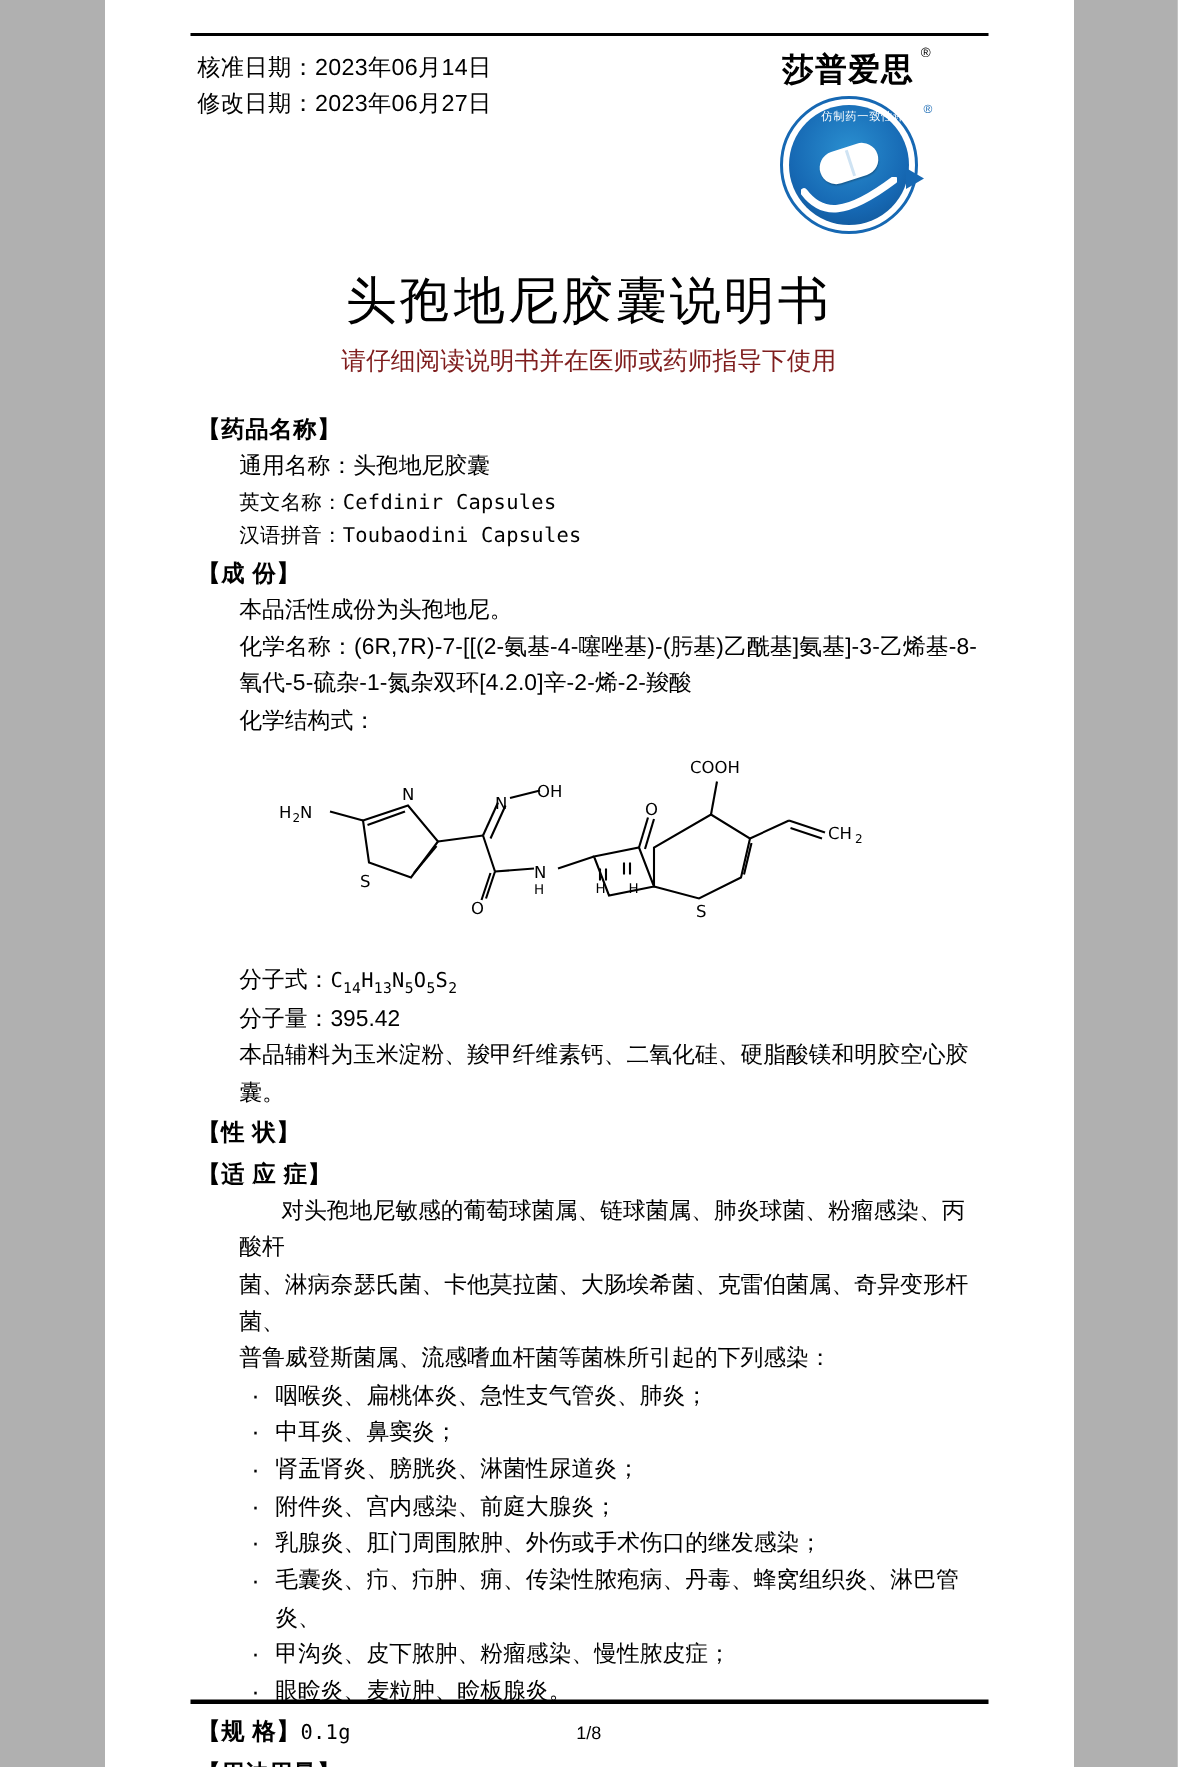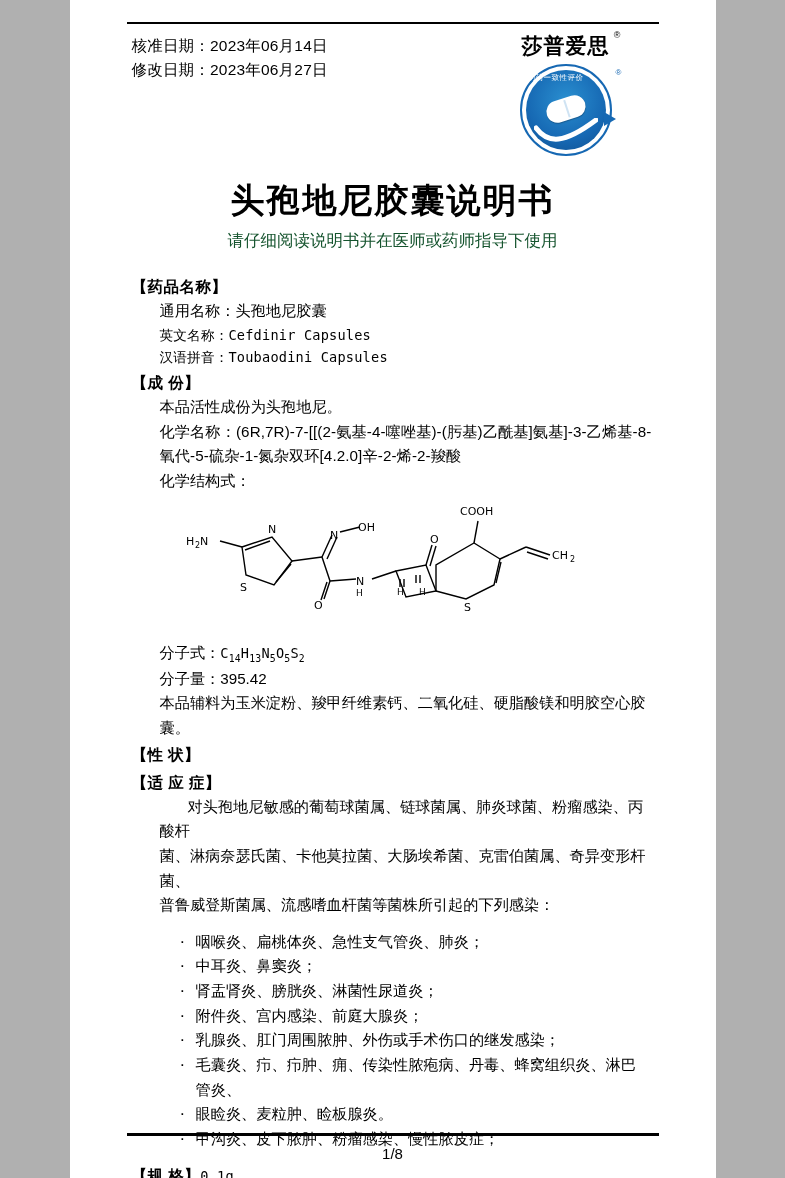--- a/index.html
+++ b/index.html
@@ -83,22 +83,22 @@
   }
   .seal-fill {
     position: absolute;
     left: 6px; right: 6px; top: 6px; bottom: 6px;
     border-radius: 50%;
     background: radial-gradient(circle at 50% 38%, #2a8fd0 0%, #1668b3 62%, #0f4f8e 100%);
   }
   .seal-top-text {
     position: absolute;
     top: 9px;
-    left: 0; right: 0;
-    text-align: left;
+    left: 14px; right: 0;
+    text-align: right;
     color: #ffffff;
     font-size: 7.5px;
     letter-spacing: 0.5px;
     z-index: 3;
   }
   .seal-pill {
     position: absolute;
     left: 50%;
     top: 34px;
     transform: translateX(-50%) rotate(-18deg);
@@ -143,31 +143,31 @@
     font-size: 8px;
     color: #1668b3;
   }
 
   .doc-title {
     position: absolute;
     top: 178px;
     left: 0; right: 0;
     text-align: center;
     font-size: 34px;
-    font-weight: bold;
+    font-weight: normal;
     letter-spacing: 2px;
     color: #000;
   }
   .doc-sub {
     position: absolute;
     top: 230px;
     left: 0; right: 0;
     text-align: center;
     font-size: 16.5px;
-    color: #14532d;
+    color: #7f1d1d;
   }
 
   .body-area {
     position: absolute;
     left: 62px;
     right: 60px;
     top: 272px;
     font-size: 15.2px;
     line-height: 1.62;
     color: #000;
@@ -188,21 +188,21 @@
   .mono {
     font-family: "DejaVu Sans Mono", monospace;
     font-size: 13.6px;
     letter-spacing: 0.2px;
   }
   .half {
     letter-spacing: 0.1px;
   }
   .bullets {
     padding-left: 34px;
-    margin: 12px;
+    margin: 0;
   }
   .bullets li {
     list-style: none;
     position: relative;
     margin: 0;
     padding-left: 18px;
   }
   .bullets li:before {
     content: "·";
     position: absolute;
@@ -214,21 +214,21 @@
     margin: 6px 0 4px 0;
     text-align: center;
   }
   sub { font-size: 0.72em; }
 
   .footer {
     position: absolute;
     left: 0; right: 0;
     bottom: 16px;
     text-align: center;
-    font-size: 15px;
+    font-size: 12px;
     color: #000;
   }
 </style>
 </head>
 <body>
 
 <div class="page">
 
   <div class="rule-top"></div>
 
@@ -348,22 +348,22 @@
     <div class="ind2">对头孢地尼敏感的葡萄球菌属、链球菌属、肺炎球菌、粉瘤感染、丙酸杆</div>
     <div class="ind">菌、淋病奈瑟氏菌、卡他莫拉菌、大肠埃希菌、克雷伯菌属、奇异变形杆菌、</div>
     <div class="ind">普鲁威登斯菌属、流感嗜血杆菌等菌株所引起的下列感染：</div>
     <ul class="bullets">
       <li>咽喉炎、扁桃体炎、急性支气管炎、肺炎；</li>
       <li>中耳炎、鼻窦炎；</li>
       <li>肾盂肾炎、膀胱炎、淋菌性尿道炎；</li>
       <li>附件炎、宫内感染、前庭大腺炎；</li>
       <li>乳腺炎、肛门周围脓肿、外伤或手术伤口的继发感染；</li>
       <li>毛囊炎、疖、疖肿、痈、传染性脓疱病、丹毒、蜂窝组织炎、淋巴管炎、</li>
+      <li style="list-style:none;padding-left:18px;">甲沟炎、皮下脓肿、粉瘤感染、慢性脓皮症；</li>
       <li>眼睑炎、麦粒肿、睑板腺炎。</li>
-      <li style="list-style:none;padding-left:18px;">甲沟炎、皮下脓肿、粉瘤感染、慢性脓皮症；</li>
     </ul>
 
     <div class="sec-head">
       <span>【规      格】</span><span class="mono" style="font-weight:normal">0.1g</span>
     </div>
 
     <div class="sec-head">【用法用量】</div>
     <div class="ind">口服。</div>
     <div class="ind">成人服用的常规剂量为一次0.1g，一日3次。</div>
     <div class="ind">剂量可依年龄、症状进行适量增减，或遵医嘱。</div>

